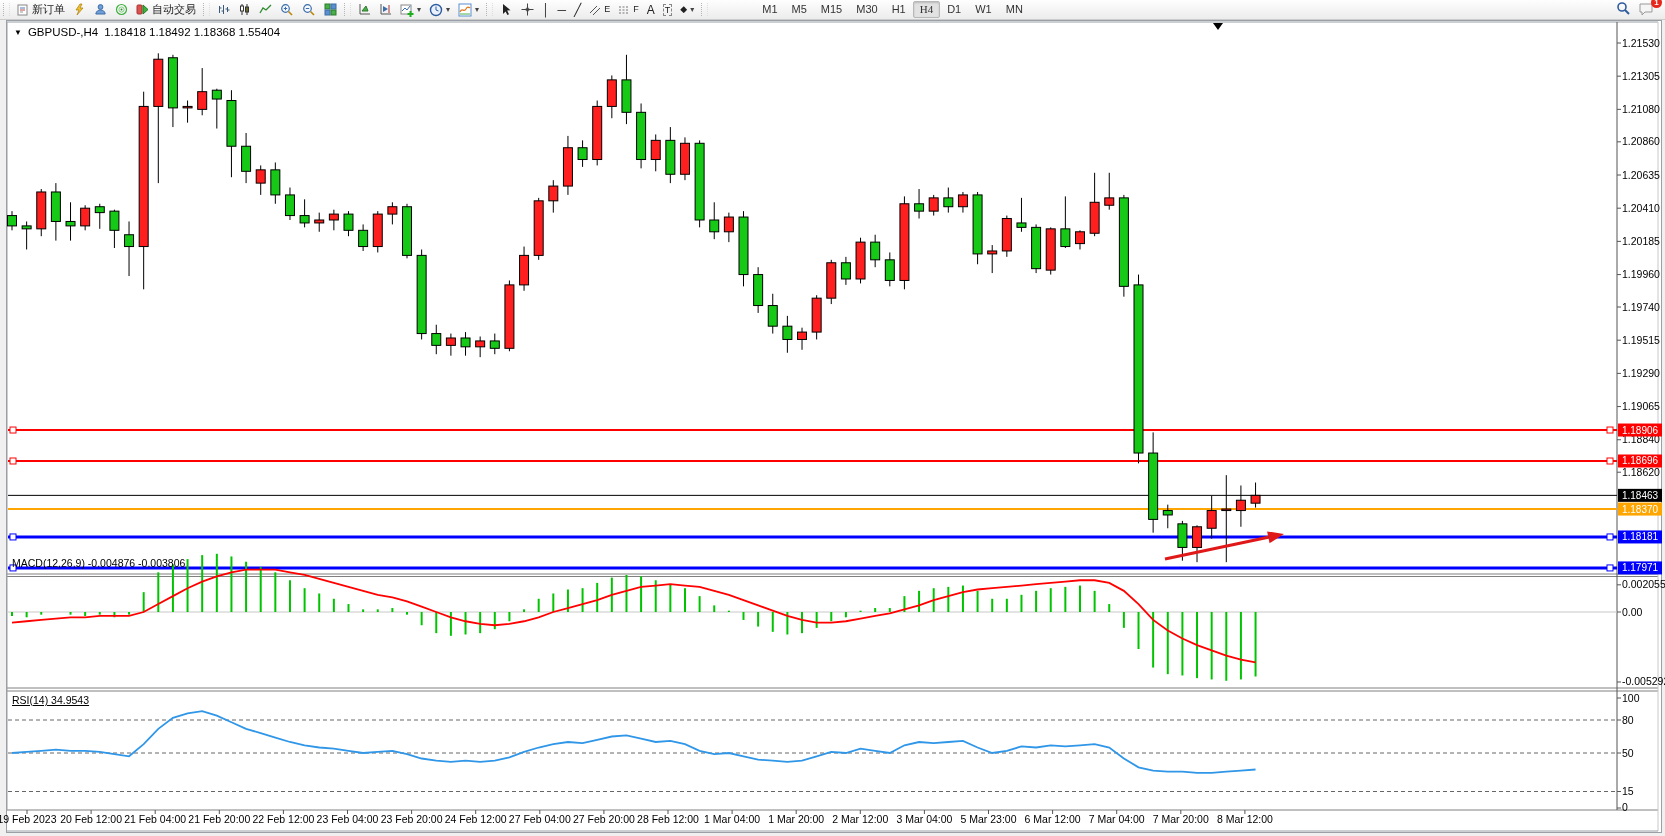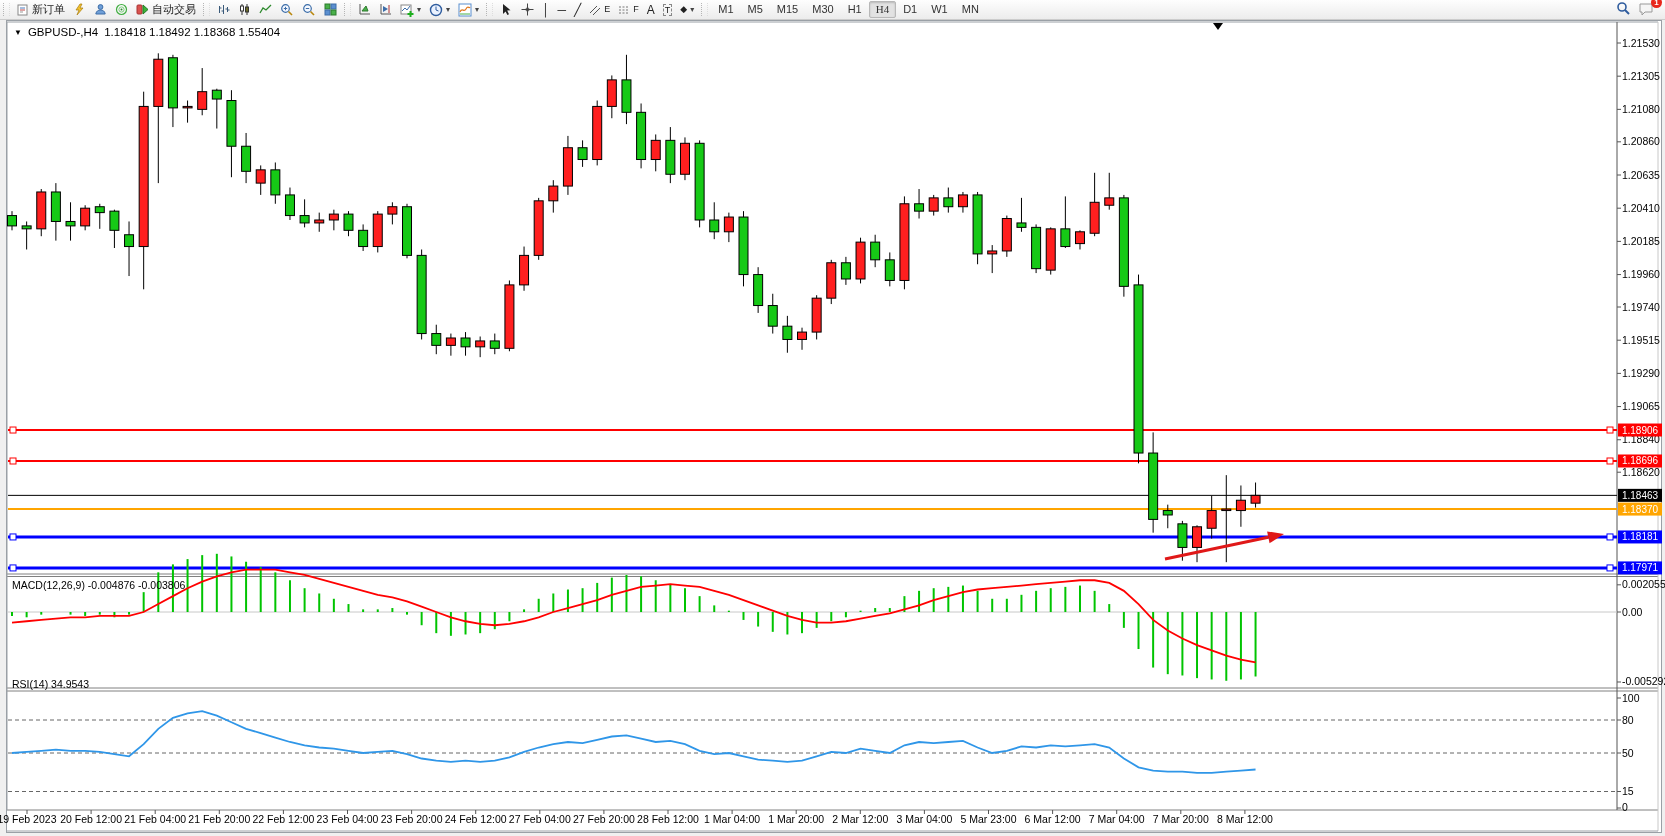--- a/index.html
+++ b/index.html
@@ -9,36 +9,36 @@
   .toolbar{position:absolute;top:0;left:0;width:1665px;height:19px;z-index:5;
            background:linear-gradient(#fefefe,#ececec);border-bottom:1px solid #cccccc;
            display:flex;align-items:center;font-size:11px;color:#222;}
   .tbtn{display:flex;align-items:center;gap:3px;padding:0 4px;height:31px;cursor:default;white-space:nowrap;}
   .tbtn svg{display:block}
   .grip{width:5px;height:13px;margin:0 3px;border-left:1px dotted #b5b5b5;border-right:1px dotted #dddddd;}
   .caret{font-size:8px;color:#444;line-height:1;}
   .glyph{font-size:12px;line-height:1;color:#222;}
   .glyph.small{font-size:9px;}
   .tlbox{border:1px dashed #888;font-size:9px;padding:0 1px;line-height:10px;}
-  .tf-row{display:flex;align-items:center;}
+  .tf-row{display:flex;align-items:center;margin-left:44px;}
   .tf{padding:1px 6px;height:13px;line-height:13px;border:1px solid transparent;border-radius:2px;color:#333;}
   .tf.active{background:#e2e2e2;border:1px solid #b8b8b8;box-shadow:inset 0 1px 2px rgba(0,0,0,.18);font-family:Liberation Serif, serif;}
   .toolbar-right{margin-left:auto;display:flex;align-items:center;gap:8px;padding-right:10px;}
   .badge{position:absolute;top:-5px;right:-7px;background:#e8271c;color:#fff;font-size:8px;
          width:11px;height:11px;border-radius:6px;text-align:center;line-height:11px;font-weight:bold;}
   .bubble-wrap{position:relative;}
   
   .win{position:absolute;top:20px;left:6px;width:1654px;height:811px;background:#fff;
        border:1px solid #9aa0a6;z-index:1;}
   #chart-svg{position:absolute;top:0;left:0;z-index:2;pointer-events:none;}
   .overlay-label{position:absolute;z-index:3;color:#000;white-space:pre;}
   .chart-title{left:14px;top:26px;font-size:11.5px;display:flex;gap:6px;align-items:center;}
   .chart-title .tri{font-size:8px;}
-  .macd-label{left:12px;top:579px;font-size:10.5px;}
-  .rsi-label{left:12px;top:678px;font-size:10.5px;}
+  .macd-label{left:12px;top:557px;font-size:10.5px;}
+  .rsi-label{left:12px;top:694px;font-size:10.5px;text-decoration:underline;}
 </style>
 </head>
 <body>
 
 <div class="app">
 
   <div class="toolbar">
     <span class="grip"></span>
 
     <div class="tbtn">

